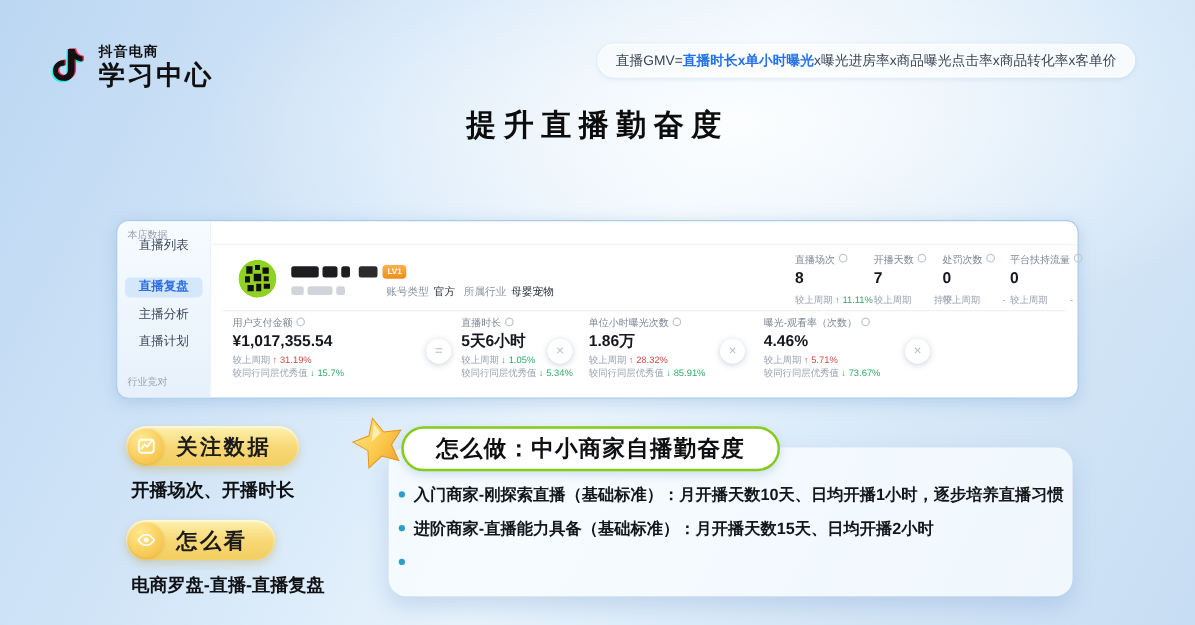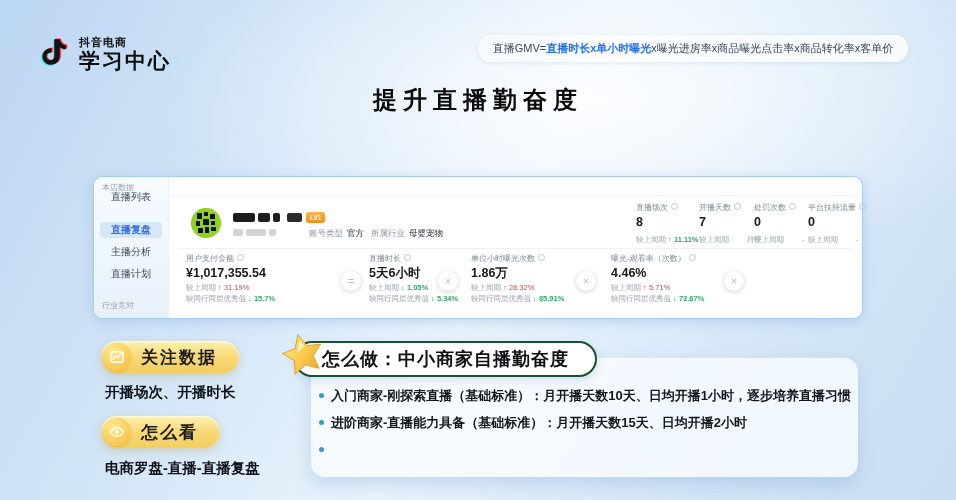--- a/index.html
+++ b/index.html
@@ -45,40 +45,40 @@
   .meta{position:absolute;top:51px;font-size:8.5px;white-space:nowrap;}
   .meta .lab{color:#8b95a5;}
   .meta .val{color:#1f2630;font-weight:400;margin-left:4px;}
   .info{display:inline-block;width:7px;height:7px;border:1px solid #c0c7d0;border-radius:50%;
     margin-left:3px;vertical-align:0px;box-sizing:border-box;}
   .mlabel{font-size:8px;color:#7d8794;white-space:nowrap;line-height:10px;}
   .mvalue{font-size:12.5px;font-weight:800;color:#15181d;line-height:14px;margin-top:2px;white-space:nowrap;}
   .mvalue .suffix{font-size:8px;font-weight:400;color:#aeb5bf;}
   .cmp{font-size:7.5px;color:#9aa3af;line-height:11px;white-space:nowrap;}
   .cv.red{color:#cf4a42;}
-  .cv.green{color:#2fa968;font-weight:bold;}
+  .cv.green{color:#2fa968;}
   .cv.gray{color:#9aa3af;margin-left:16px;}
   .tm{position:absolute;top:26px;width:70px;}
   .tm .cmp{margin-top:5px;}
   .fm{position:absolute;top:77px;}
   .op{position:absolute;top:94px;width:20px;height:20px;border-radius:50%;background:#fff;
     box-shadow:0 1px 5px rgba(80,100,130,.3);color:#b6bfc9;font-size:11px;text-align:center;line-height:20px;}
   
   .ypill{position:absolute;left:101px;height:32px;border-radius:16px;display:inline-flex;align-items:center;
     background:linear-gradient(180deg,#fdf1ae 0%,#f8d774 55%,#f2ce60 100%);
     box-shadow:0 3px 8px rgba(186,146,38,.3), inset 0 1px 2px rgba(255,255,255,.85);
     padding:0 22px 0 40px;}
   .ycirc{position:absolute;left:2px;top:2px;width:28px;height:28px;border-radius:50%;
     background:radial-gradient(circle at 35% 28%,#ffe98f,#f4ba39);display:flex;align-items:center;justify-content:center;
     box-shadow:0 1px 3px rgba(180,130,20,.35);}
   .ypill .t{font-size:17px;font-weight:800;color:#1b1b1b;letter-spacing:2px;white-space:nowrap;}
   .ycaption{position:absolute;left:105px;font-size:14.5px;font-weight:800;color:#101114;white-space:nowrap;}
   
-  .howto-pill{position:absolute;left:294px;top:341px;height:32px;padding:0 26px;border-radius:18px;
-    background:#fff;border:2px solid #14532d;box-shadow:0 3px 8px rgba(140,170,215,.35);
+  .howto-pill{position:absolute;left:321px;top:341px;height:32px;padding:0 26px;border-radius:18px;
+    background:#fff;border:2px solid #84cc16;box-shadow:0 3px 8px rgba(140,170,215,.35);
     display:inline-flex;align-items:center;font-size:18px;font-weight:800;color:#0f1013;
     letter-spacing:1px;white-space:nowrap;z-index:3;}
   .star{position:absolute;left:278px;top:330px;z-index:4;}
   .bullet-panel{position:absolute;left:311px;top:358px;width:547px;height:119px;border-radius:14px;
     background:rgba(249,252,255,.8);box-shadow:0 8px 18px rgba(118,156,206,.3);z-index:1;}
   .bullets{position:absolute;left:8px;top:31px;right:8px;margin:0;padding:0;list-style:none;}
   .bullets li{display:flex;align-items:flex-start;margin-bottom:13px;font-size:13px;font-weight:700;
     color:#14161a;line-height:14px;white-space:nowrap;text-align:center;}
   .bullets .dot{flex:0 0 5px;width:5px;height:5px;border-radius:50%;background:#2d9fcf;margin:4px 7px 0 0;}
 </style>

